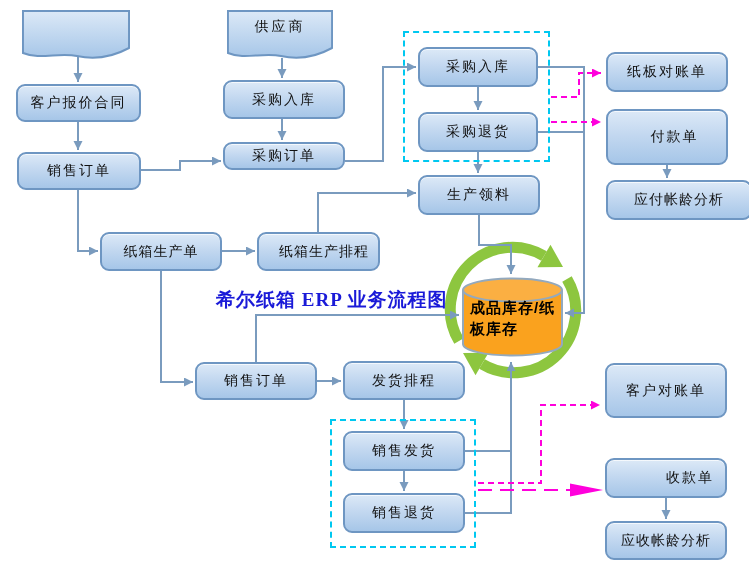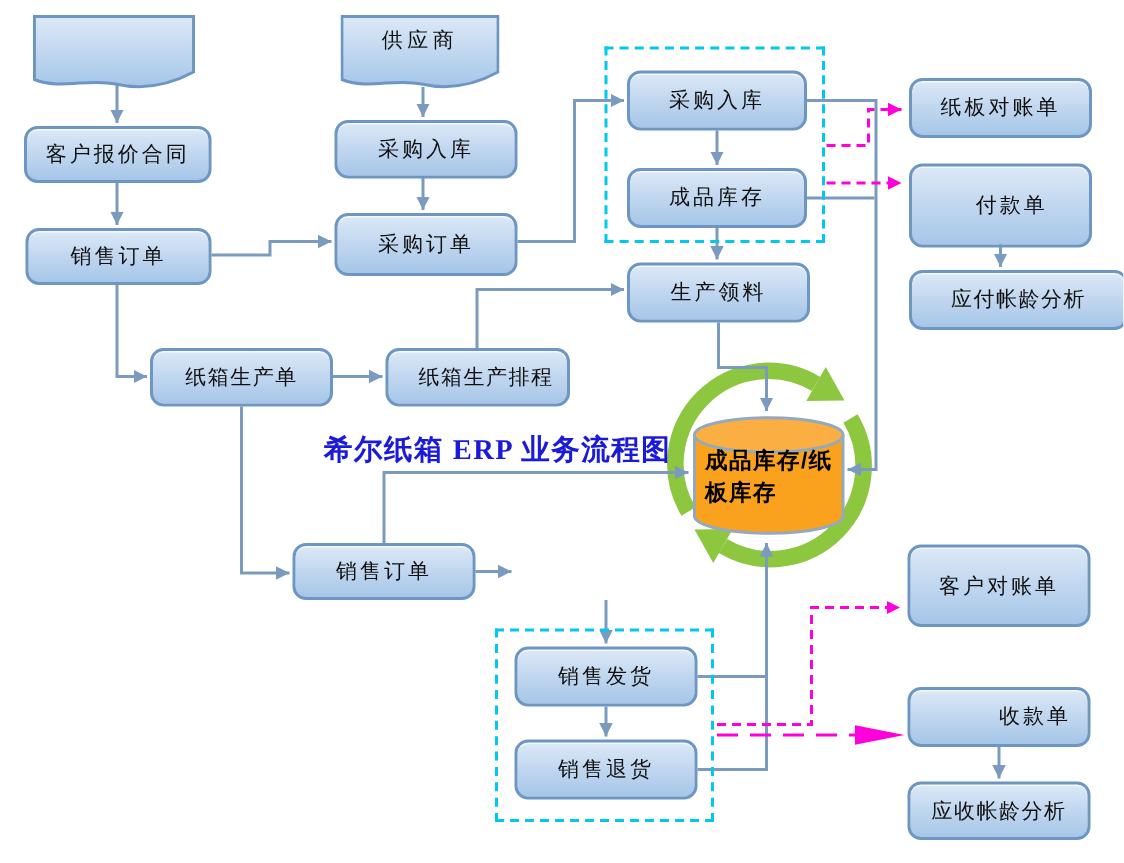--- a/index.html
+++ b/index.html
@@ -98,30 +98,31 @@
   <div class="doc" style="left:227px;top:10px;width:106px;height:52px;">
     <svg viewBox="0 0 110 52" preserveAspectRatio="none">
       <path d="M1 1 L109 1 L109 38 C92 47 74 50 56 46 C38 42 18 50 1 43 Z" fill="url(#gd1)" stroke="#6E96C2" stroke-width="2"></path>
     </svg>
     <span class="doc-label">供应商</span>
   </div>
 
   <div class="node" style="left:16px;top:84px;width:125px;height:38px;">客户报价合同</div>
   <div class="node" style="left:223px;top:80px;width:122px;height:39px;">采购入库</div>
   <div class="node" style="left:17px;top:152px;width:124px;height:38px;">销售订单</div>
-  <div class="node" style="left:223px;top:142px;width:122px;height:42px;">采购订单</div>
+  <div class="node" style="left:223px;top:142px;width:122px;height:28px;">采购订单</div>
   <div class="node" style="left:418px;top:47px;width:120px;height:40px;">采购入库</div>
-  <div class="node" style="left:418px;top:112px;width:120px;height:40px;">成品库存</div>
+  <div class="node" style="left:418px;top:112px;width:120px;height:40px;">采购退货</div>
   <div class="node" style="left:606px;top:52px;width:122px;height:40px;">纸板对账单</div>
   <div class="node" style="left:606px;top:109px;width:122px;height:56px;padding-left:15px;">付款单</div>
   <div class="node" style="left:606px;top:180px;width:146px;height:40px;letter-spacing:1px;">应付帐龄分析</div>
   <div class="node" style="left:418px;top:175px;width:122px;height:40px;">生产领料</div>
   <div class="node" style="left:100px;top:232px;width:122px;height:39px;letter-spacing:1px;">纸箱生产单</div>
   <div class="node" style="left:257px;top:232px;width:123px;height:39px;letter-spacing:1px;padding-left:11px;">纸箱生产排程</div>
   <div class="node" style="left:195px;top:362px;width:122px;height:38px;">销售订单</div>
+  <div class="node" style="left:343px;top:361px;width:122px;height:39px;">发货排程</div>
   <div class="node" style="left:343px;top:431px;width:122px;height:40px;">销售发货</div>
   <div class="node" style="left:343px;top:493px;width:122px;height:40px;">销售退货</div>
   <div class="node" style="left:605px;top:363px;width:122px;height:55px;">客户对账单</div>
   <div class="node" style="left:605px;top:458px;width:122px;height:40px;padding-left:48px;">收款单</div>
   <div class="node" style="left:605px;top:521px;width:122px;height:39px;letter-spacing:1px;">应收帐龄分析</div>
 
   <div class="cyl-label" style="left:470px;top:297px;width:92px;">成品库存/纸板库存</div>
 
   <div class="title" style="left:216px;top:287px;">希尔纸箱 ERP 业务流程图</div>
 

